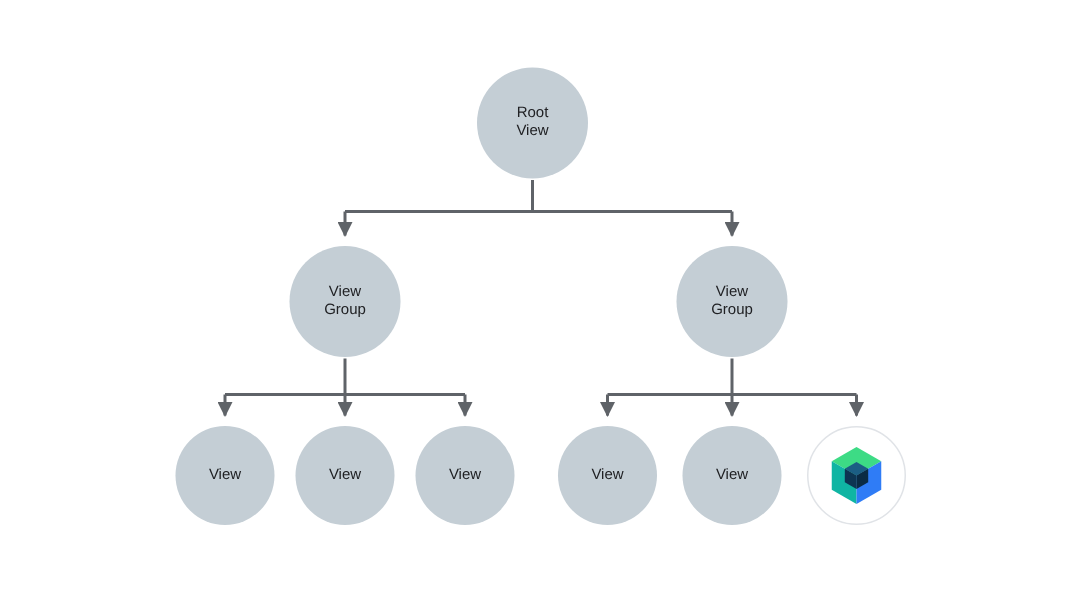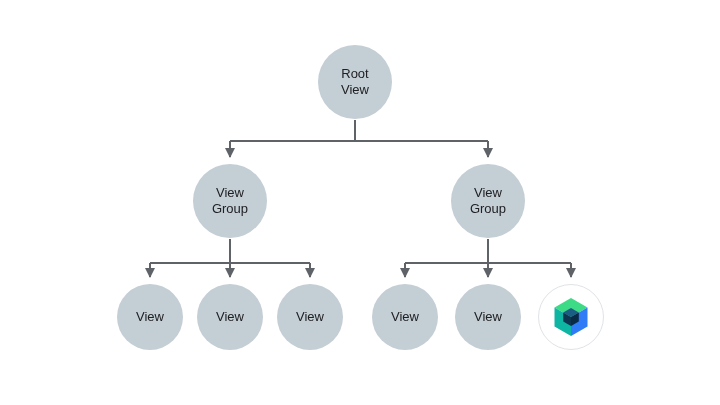--- a/index.html
+++ b/index.html
@@ -24,21 +24,21 @@
   }
   .node {
     position: absolute;
     border-radius: 50%;
     background: #c4ced5;
     display: flex;
     align-items: center;
     justify-content: center;
     text-align: center;
     color: #202124;
-    font-size: 13px;
+    font-size: 10px;
     line-height: 1.25;
     white-space: pre-line;
   }
   .node.big { width: 74px; height: 74px; }
   .node.small { width: 66px; height: 66px; }
   .logo-node {
     position: absolute;
     width: 66px;
     height: 66px;
     border-radius: 50%;

